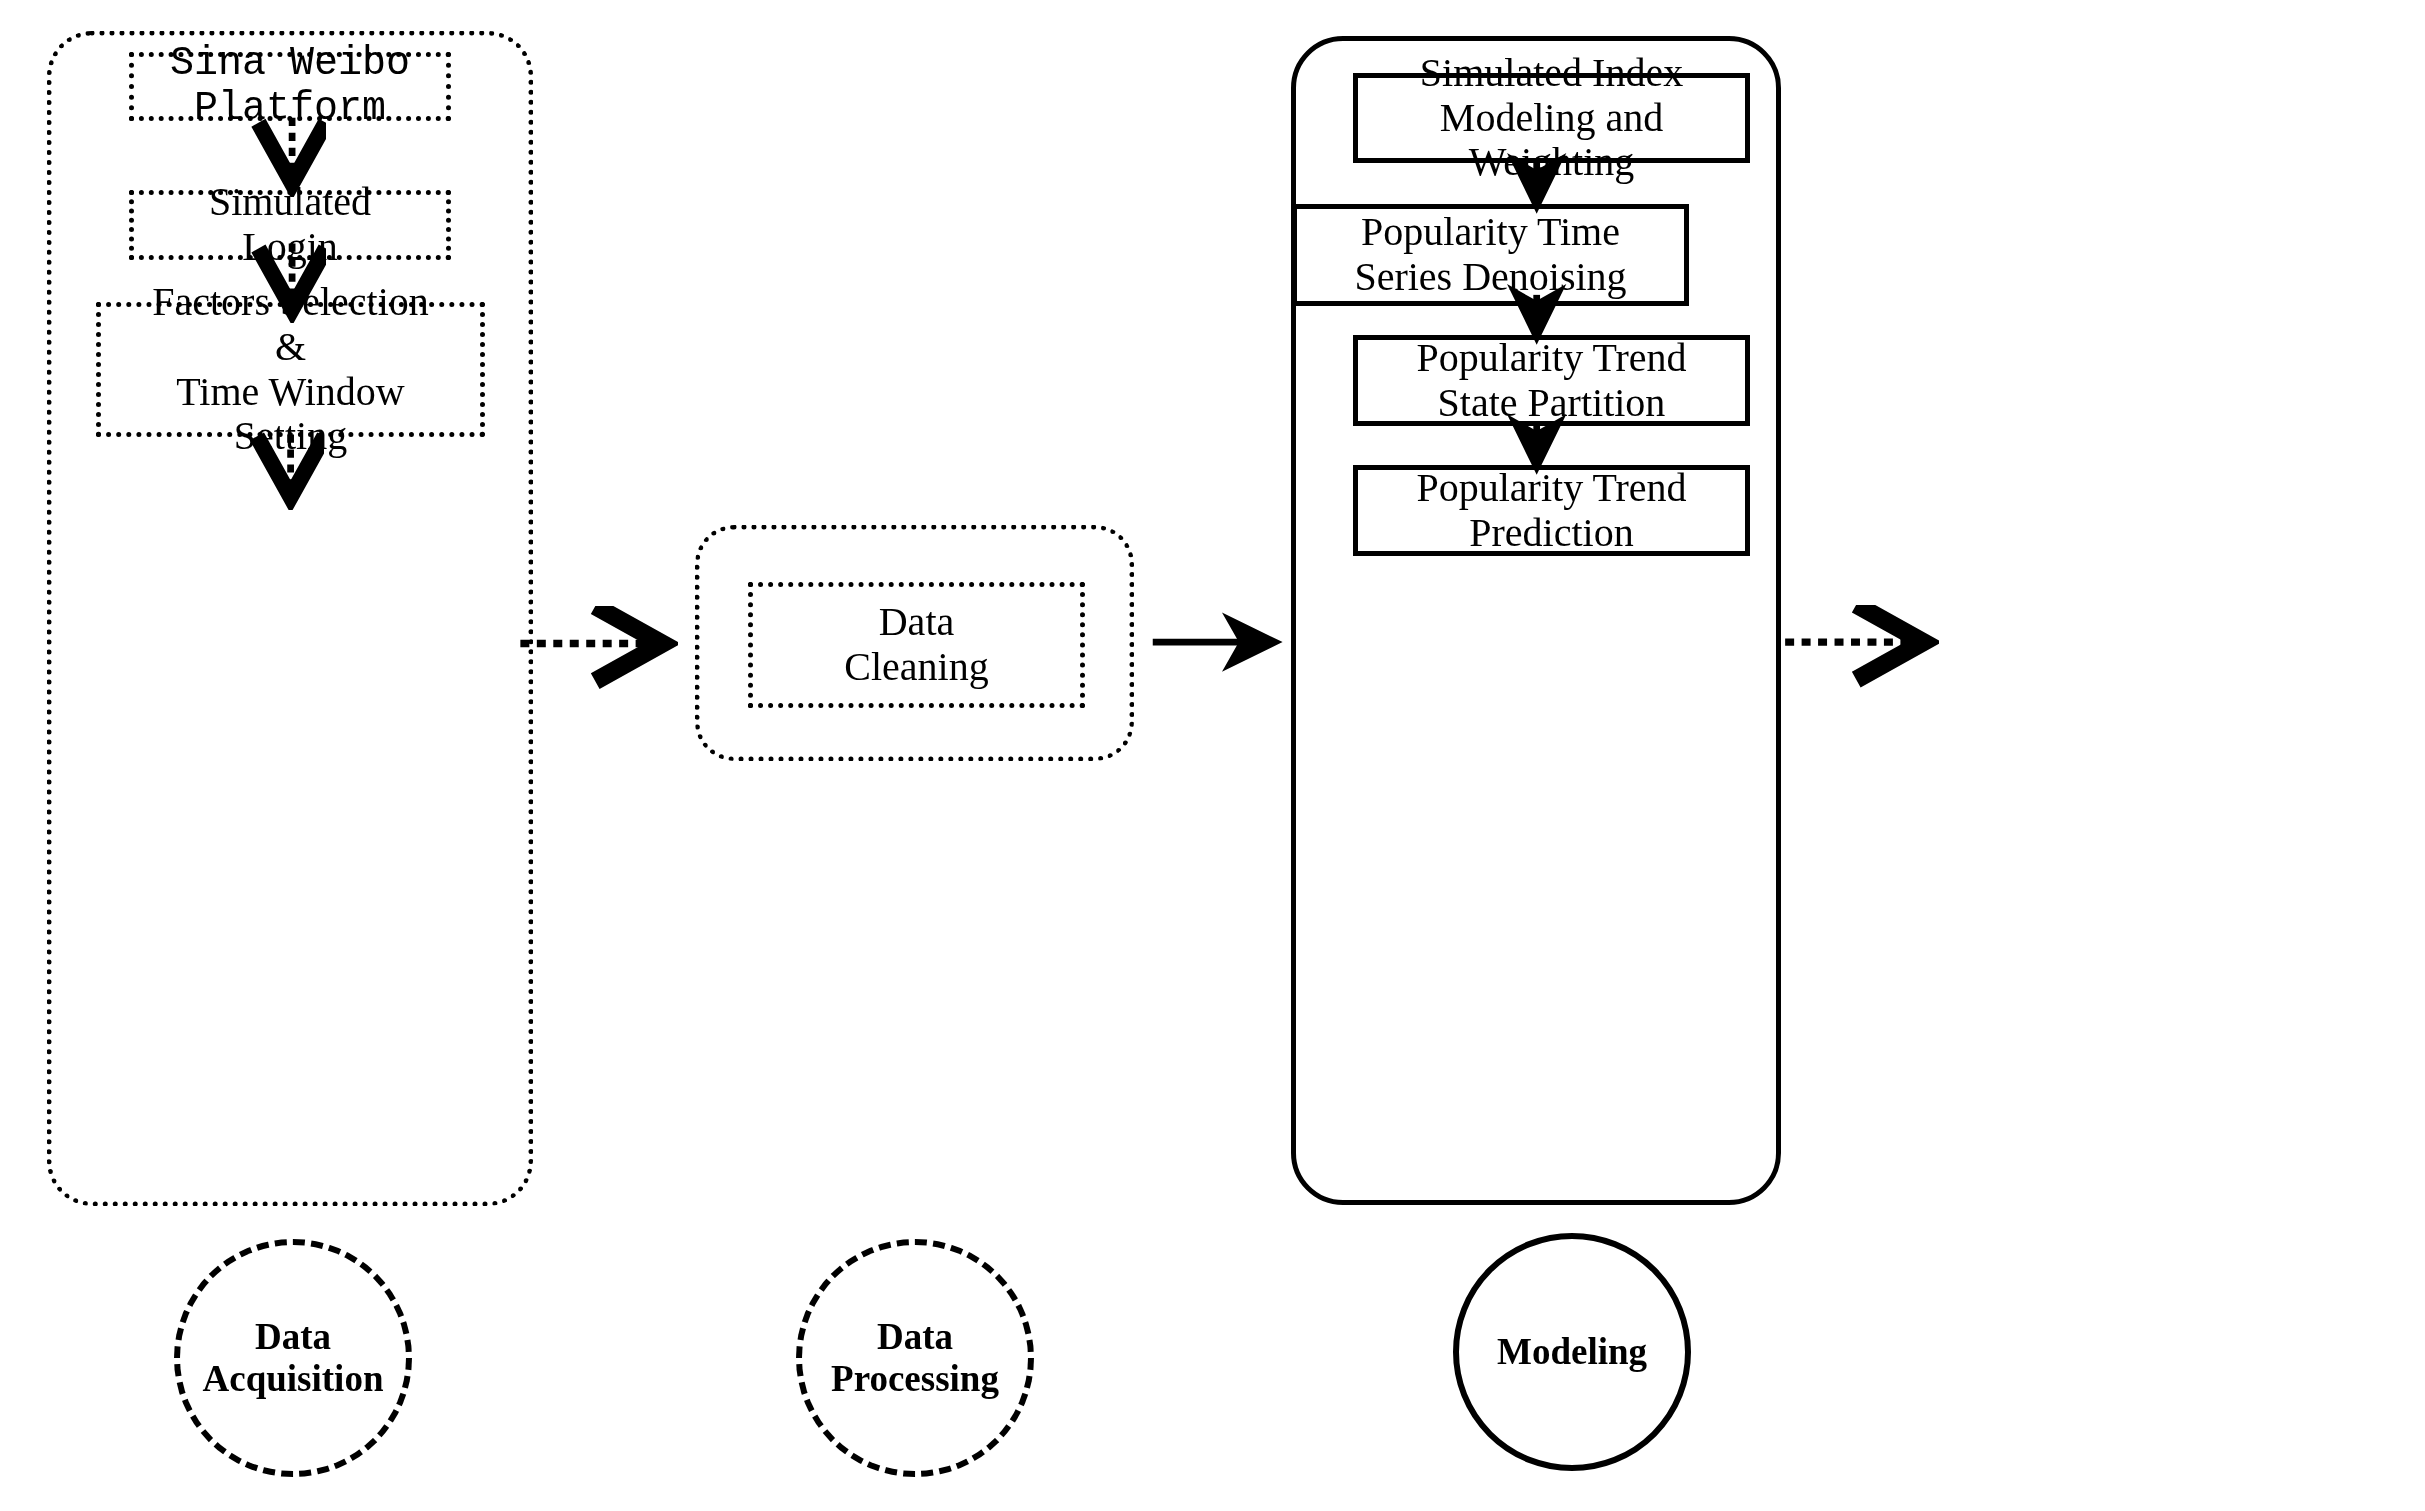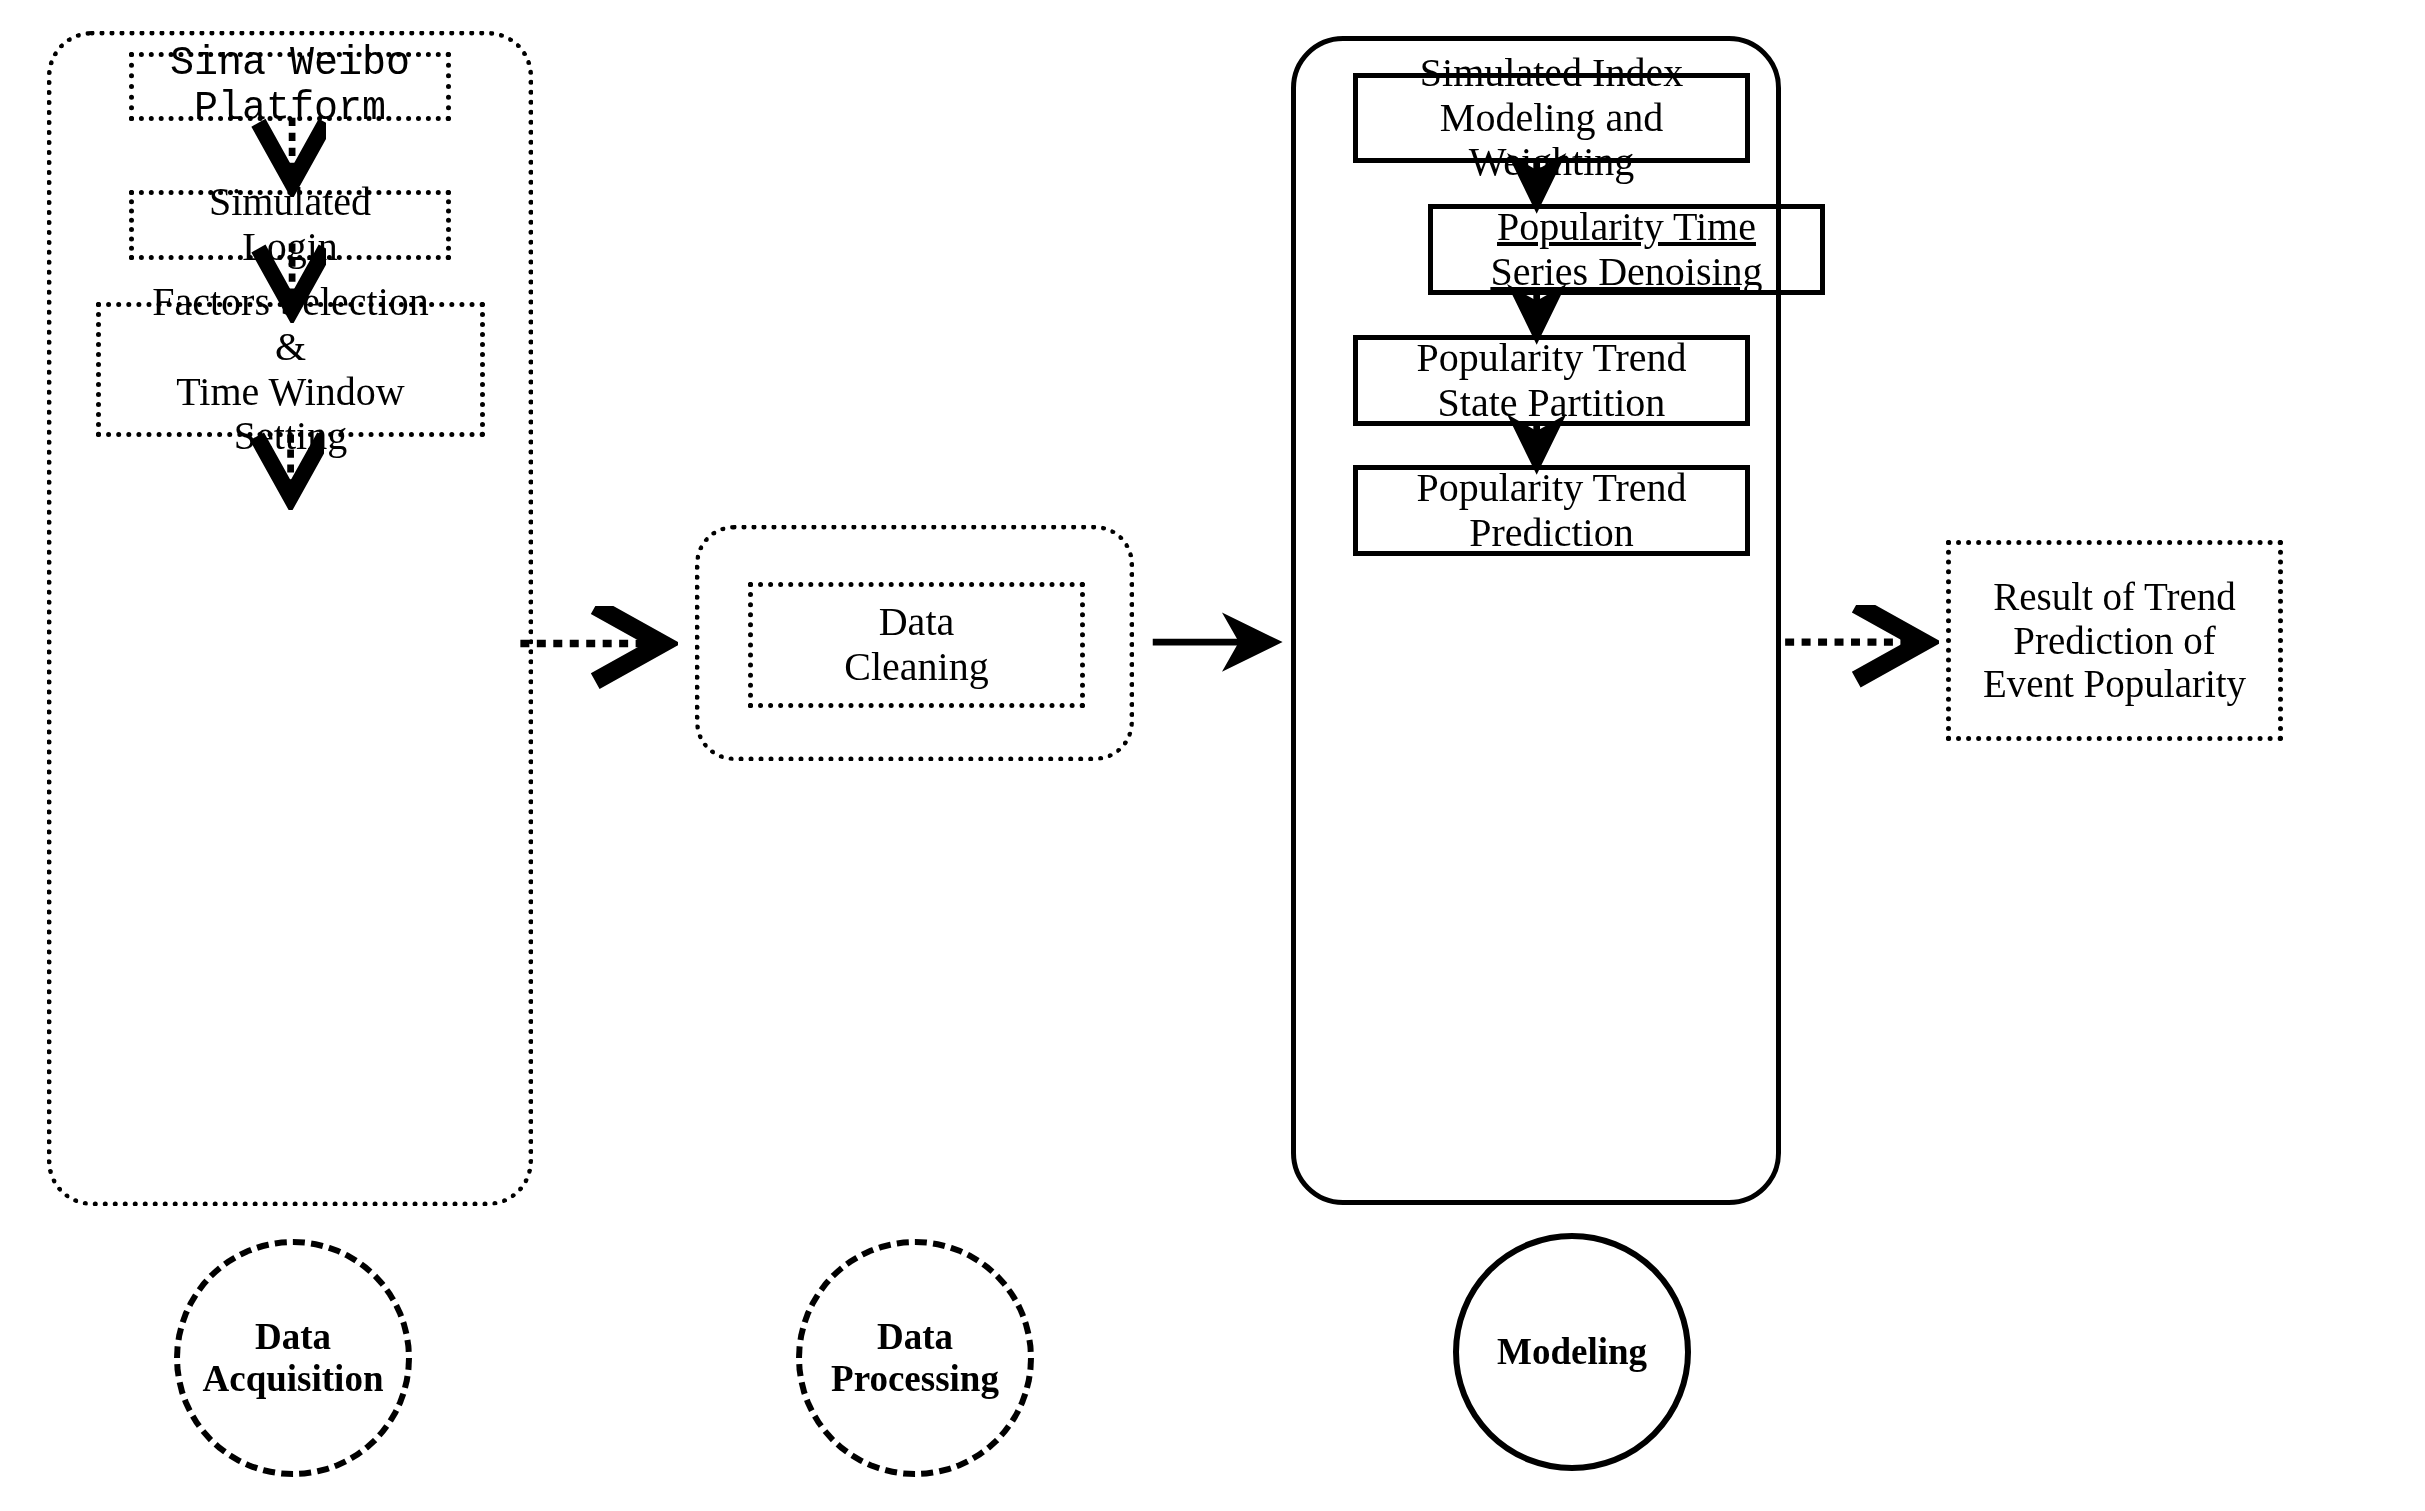--- a/index.html
+++ b/index.html
@@ -175,39 +175,34 @@
   </div>
 
   <div class="grp grp-solid" style="left:1291px; top:36px; width:490px; height:1169px;"></div>
 
   <div class="node node-solid fs-node" style="left:1353px; top:73px; width:397px; height:90px;">
     <span class="label">Simulated Index
 Modeling and
 Weighting</span>
   </div>
 
-  <div class="node node-solid fs-node" style="left:1428px; top:204px; width:397px; height:91px;text-decoration:underline;">
+  <div class="node node-solid fs-node" style="left:1292px; top:204px; width:397px; height:102px;">
     <span class="label">Popularity Time
 Series Denoising</span>
   </div>
 
   <div class="node node-solid fs-node" style="left:1353px; top:335px; width:397px; height:91px;">
     <span class="label">Popularity Trend
 State Partition</span>
   </div>
 
   <div class="node node-solid fs-node" style="left:1353px; top:465px; width:397px; height:91px;">
     <span class="label">Popularity Trend
 Prediction</span>
   </div>
 
   <div class="circle circle-solid fs-circle" style="left:1453px; top:1233px; width:238px; height:238px;">
     <span class="label">Modeling</span>
   </div>
 
-  <div class="node node-dotted fs-node-s" style="left:1946px; top:540px; width:337px; height:201px;">
-    <span class="label">Result of Trend
-Prediction of
-Event Popularity</span>
-  </div>
 
 </div>
 
 
 </body></html>

